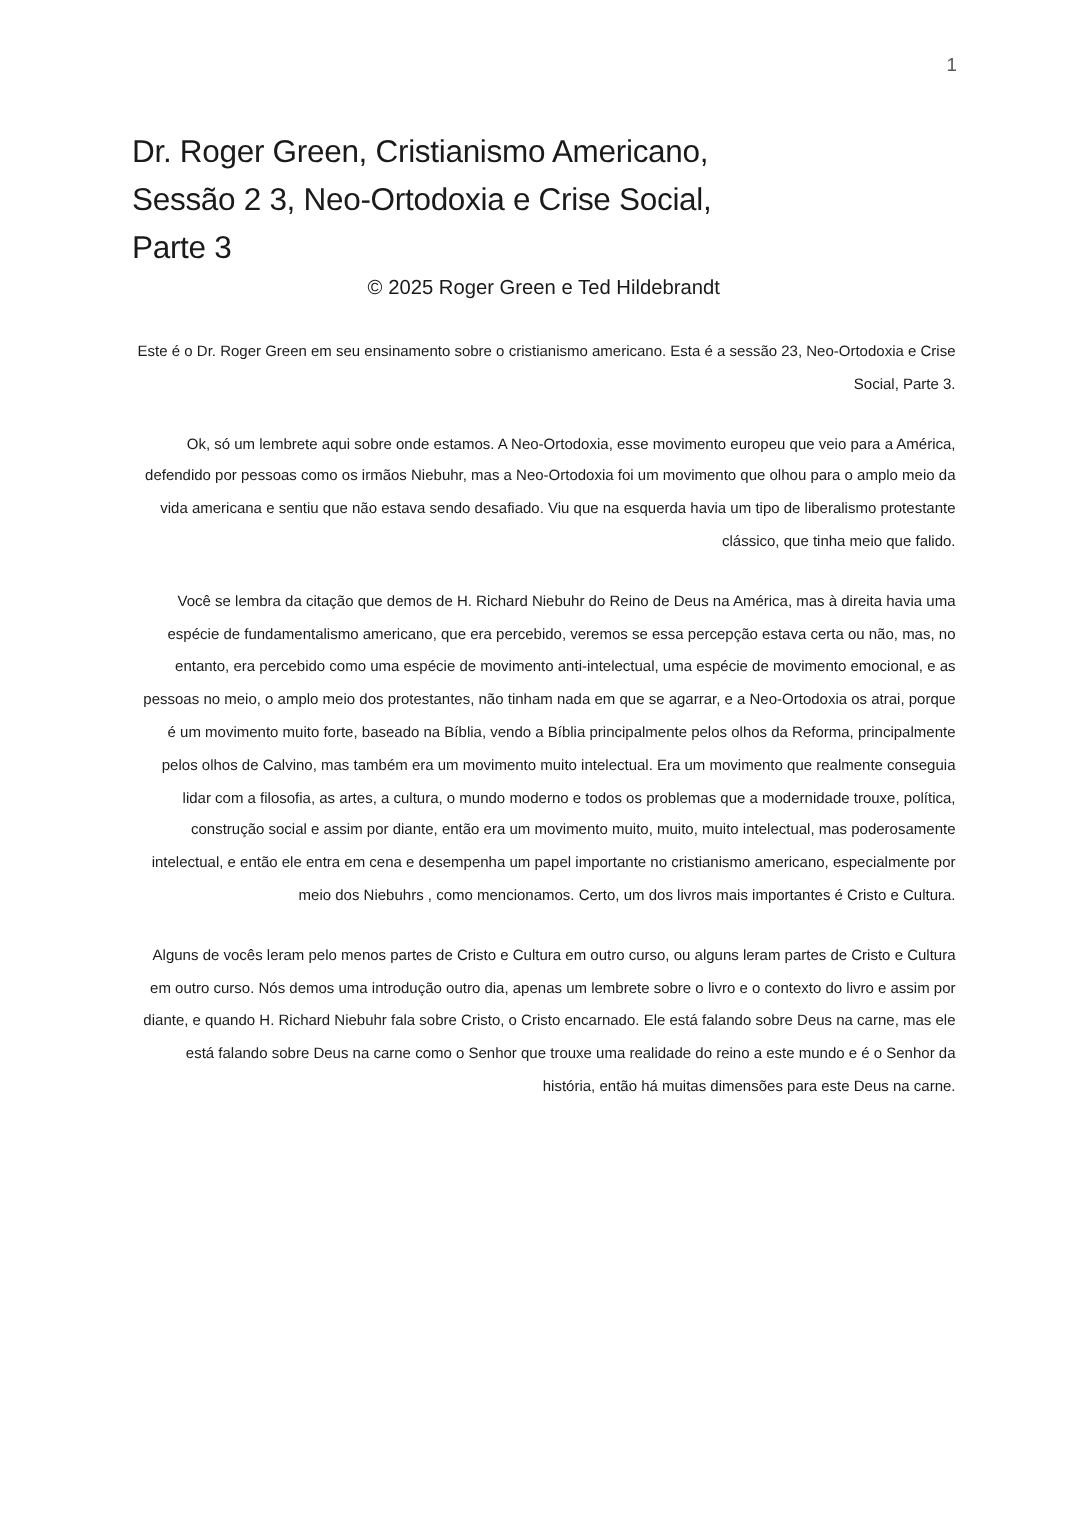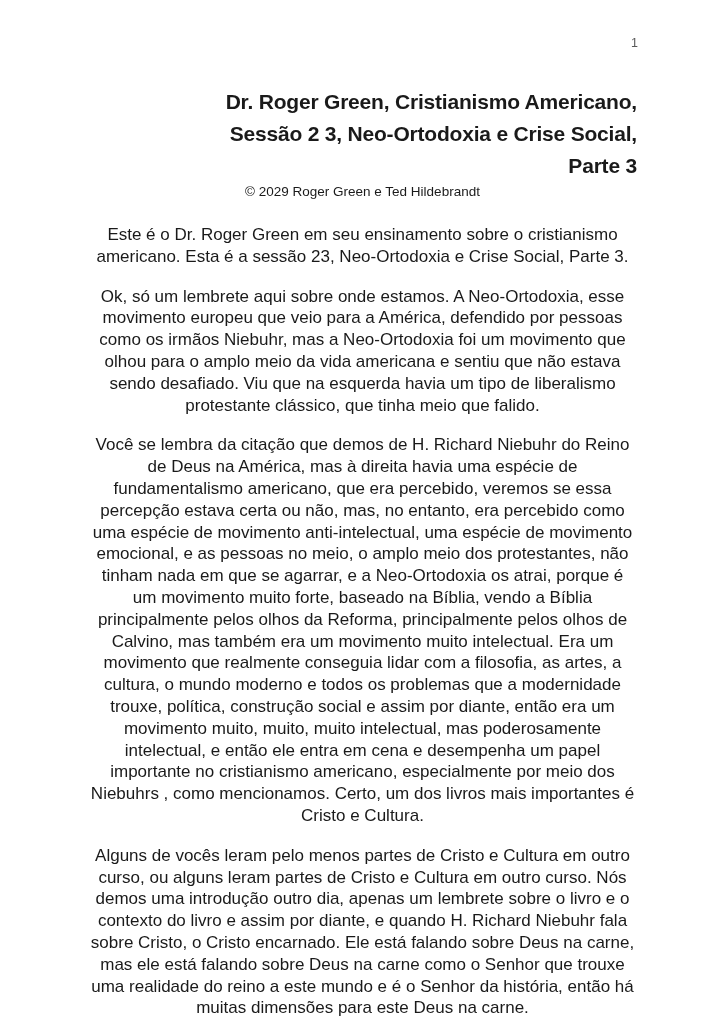--- a/index.html
+++ b/index.html
@@ -26,54 +26,54 @@
   }
   .content {
     position: absolute;
     left: 88px;
     top: 86px;
     width: 549px;
   }
   .doc-title {
     margin: 0;
     font-size: 21px;
-    font-weight: bold;
+    font-weight: normal;
     line-height: 32px;
-    text-align: right;
+    text-align: left;
     color: #1a1a1a;
     white-space: pre-line;
     letter-spacing: -0.2px;
   }
   .copyright {
     margin: 0 0 22px 0;
     font-size: 13.5px;
     line-height: 20px;
     text-align: center;
     color: #1a1a1a;
   }
   .body-para {
     margin: 0 0 18px 0;
-    font-size: 17px;
+    font-size: 10px;
     line-height: 21.8px;
-    text-align: center;
+    text-align: right;
     color: #1a1a1a;
   }
 </style>
 </head>
 <body>
 
 <div class="page">
   <div class="page-number">1</div>
 
   <div class="content">
     <h1 class="doc-title">Dr. Roger Green, Cristianismo Americano,
 Sessão 2 3, Neo-Ortodoxia e Crise Social,
 Parte 3</h1>
 
-    <p class="copyright">© 2029 Roger Green e Ted Hildebrandt</p>
+    <p class="copyright">© 2025 Roger Green e Ted Hildebrandt</p>
 
     <p class="body-para">Este é o Dr. Roger Green em seu ensinamento sobre o cristianismo americano. Esta é a sessão 23, Neo-Ortodoxia e Crise Social, Parte 3.</p>
 
 
     <p class="body-para">Ok, só um lembrete aqui sobre onde estamos. A Neo-Ortodoxia, esse movimento europeu que veio para a América, defendido por pessoas como os irmãos Niebuhr, mas a Neo-Ortodoxia foi um movimento que olhou para o amplo meio da vida americana e sentiu que não estava sendo desafiado. Viu que na esquerda havia um tipo de liberalismo protestante clássico, que tinha meio que falido.</p>
 
     <p class="body-para">Você se lembra da citação que demos de H. Richard Niebuhr do Reino de Deus na América, mas à direita havia uma espécie de fundamentalismo americano, que era percebido, veremos se essa percepção estava certa ou não, mas, no entanto, era percebido como uma espécie de movimento anti-intelectual, uma espécie de movimento emocional, e as pessoas no meio, o amplo meio dos protestantes, não tinham nada em que se agarrar, e a Neo-Ortodoxia os atrai, porque é um movimento muito forte, baseado na Bíblia, vendo a Bíblia principalmente pelos olhos da Reforma, principalmente pelos olhos de Calvino, mas também era um movimento muito intelectual. Era um movimento que realmente conseguia lidar com a filosofia, as artes, a cultura, o mundo moderno e todos os problemas que a modernidade trouxe, política, construção social e assim por diante, então era um movimento muito, muito, muito intelectual, mas poderosamente intelectual, e então ele entra em cena e desempenha um papel importante no cristianismo americano, especialmente por meio dos Niebuhrs , como mencionamos. Certo, um dos livros mais importantes é Cristo e Cultura.</p>
 
     <p class="body-para">Alguns de vocês leram pelo menos partes de Cristo e Cultura em outro curso, ou alguns leram partes de Cristo e Cultura em outro curso. Nós demos uma introdução outro dia, apenas um lembrete sobre o livro e o contexto do livro e assim por diante, e quando H. Richard Niebuhr fala sobre Cristo, o Cristo encarnado. Ele está falando sobre Deus na carne, mas ele está falando sobre Deus na carne como o Senhor que trouxe uma realidade do reino a este mundo e é o Senhor da história, então há muitas dimensões para este Deus na carne.</p>
   </div>

